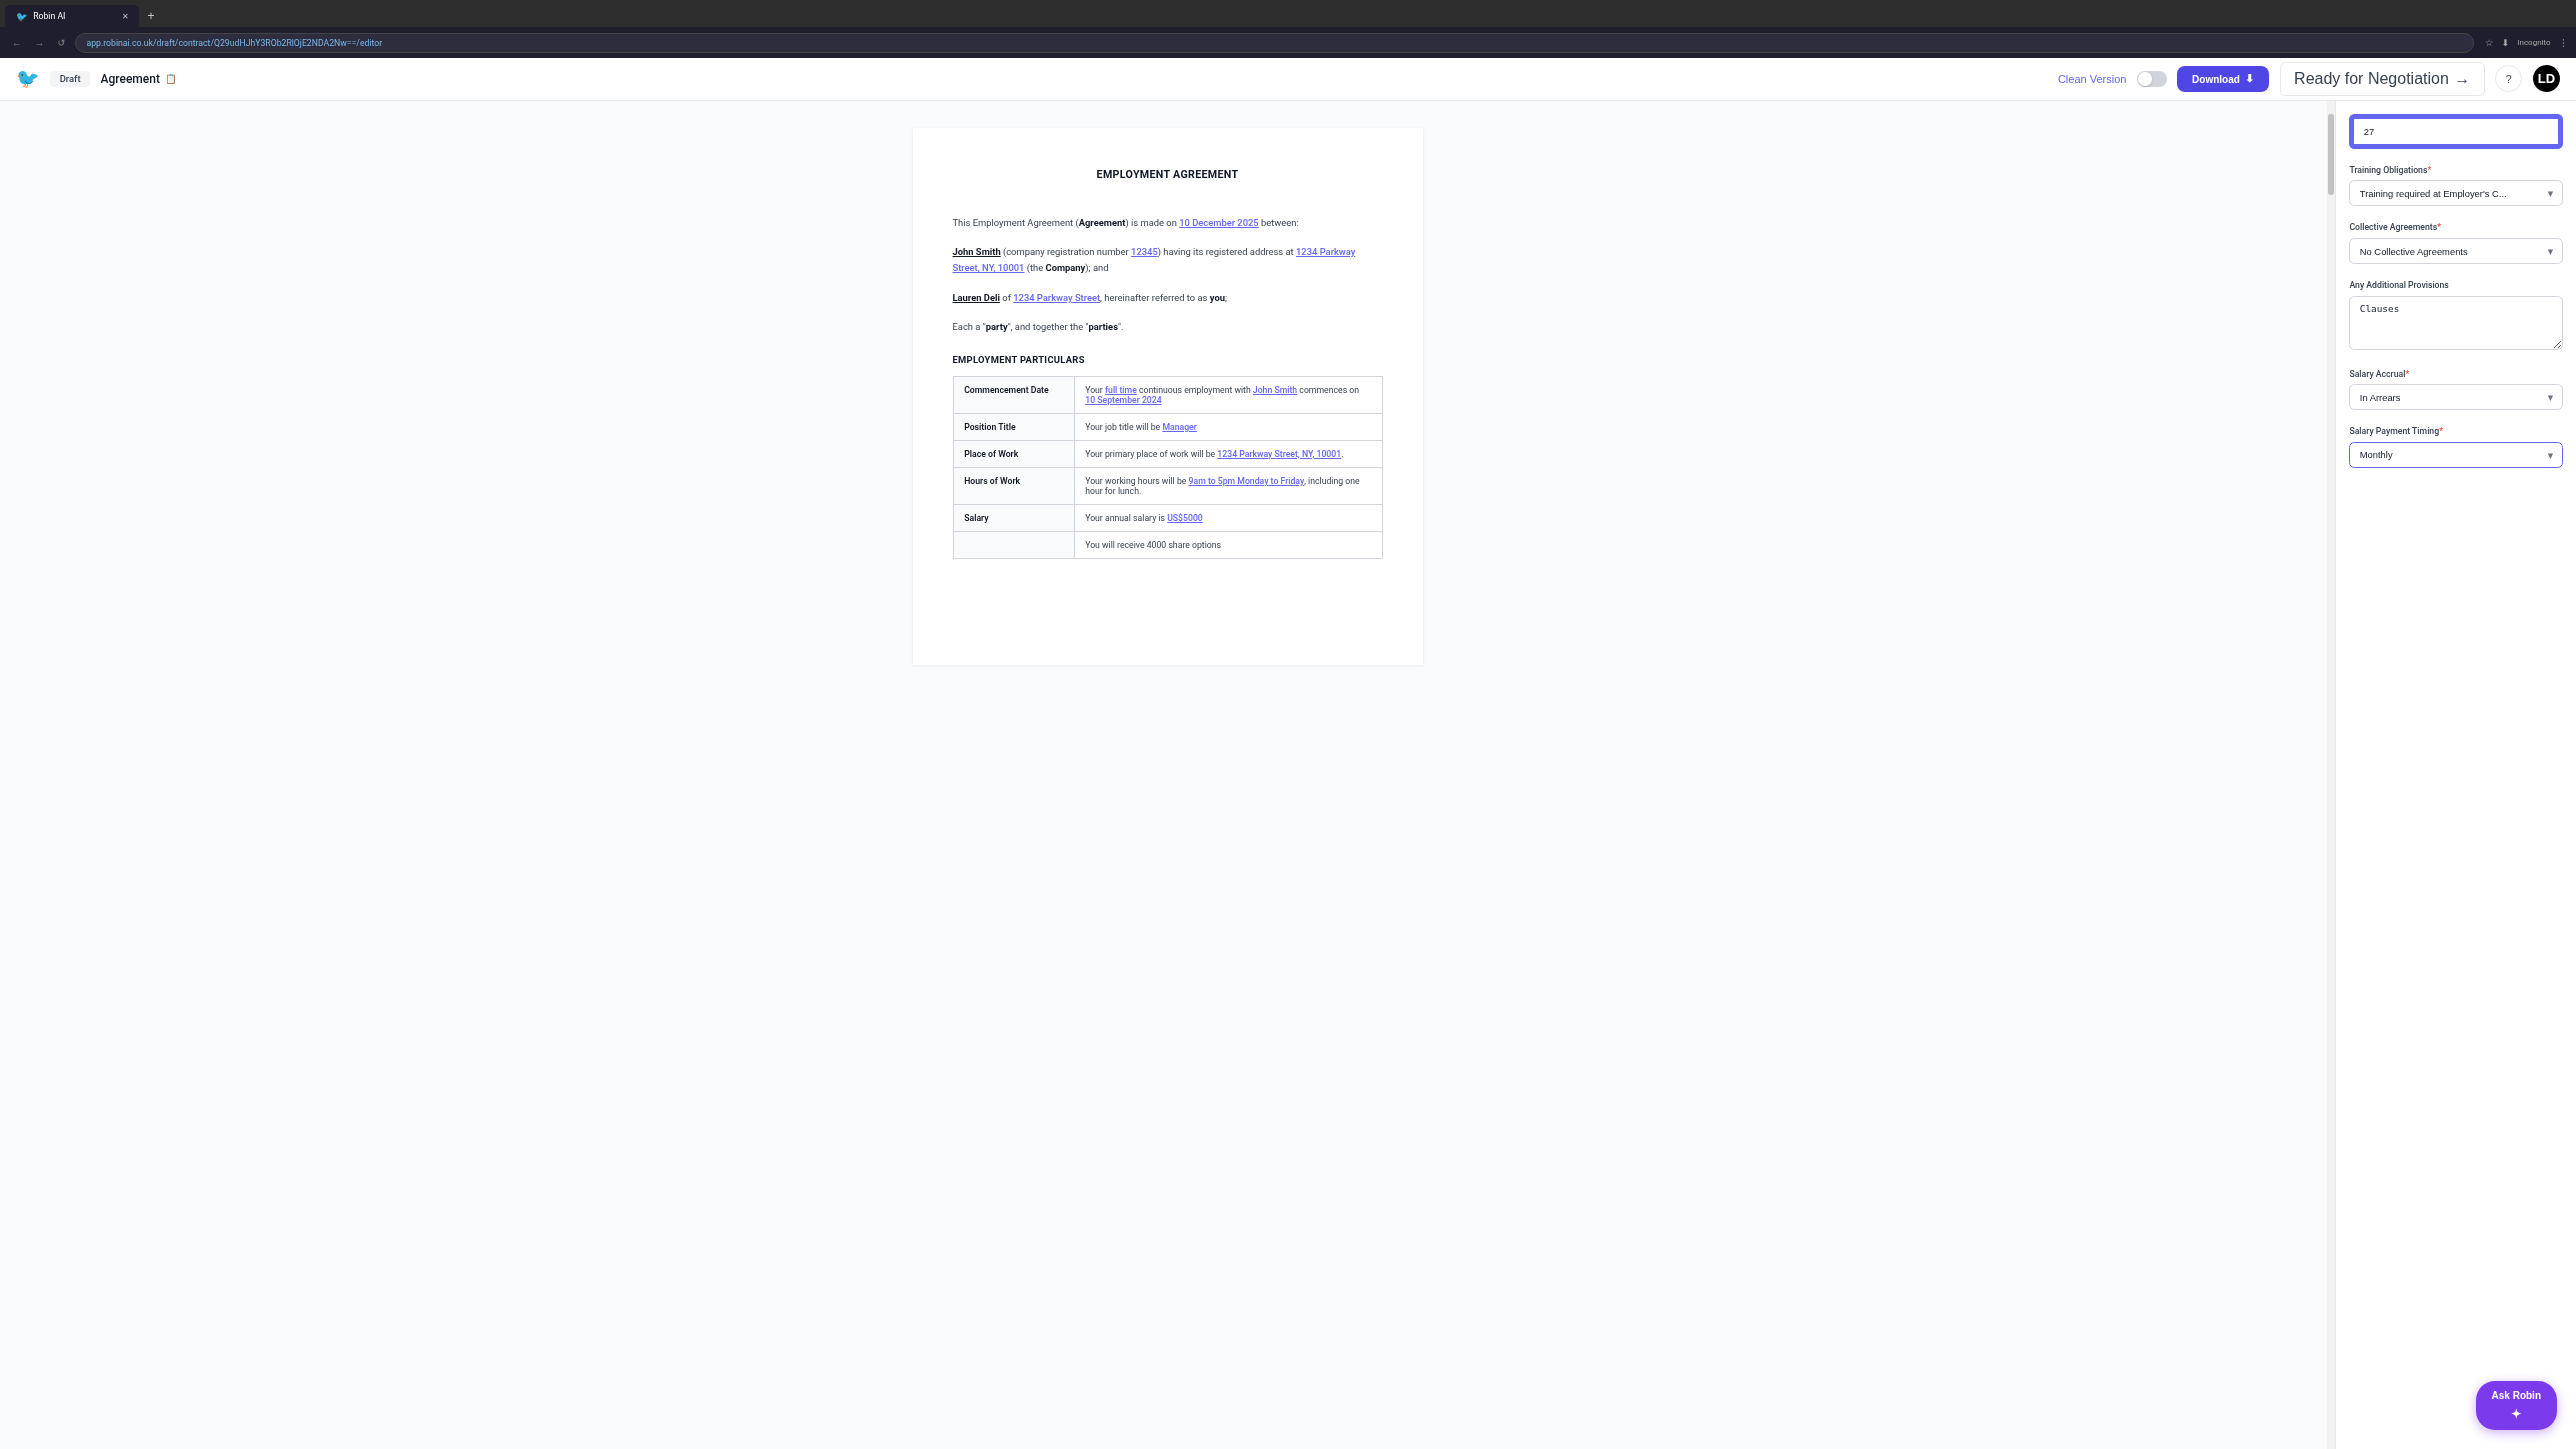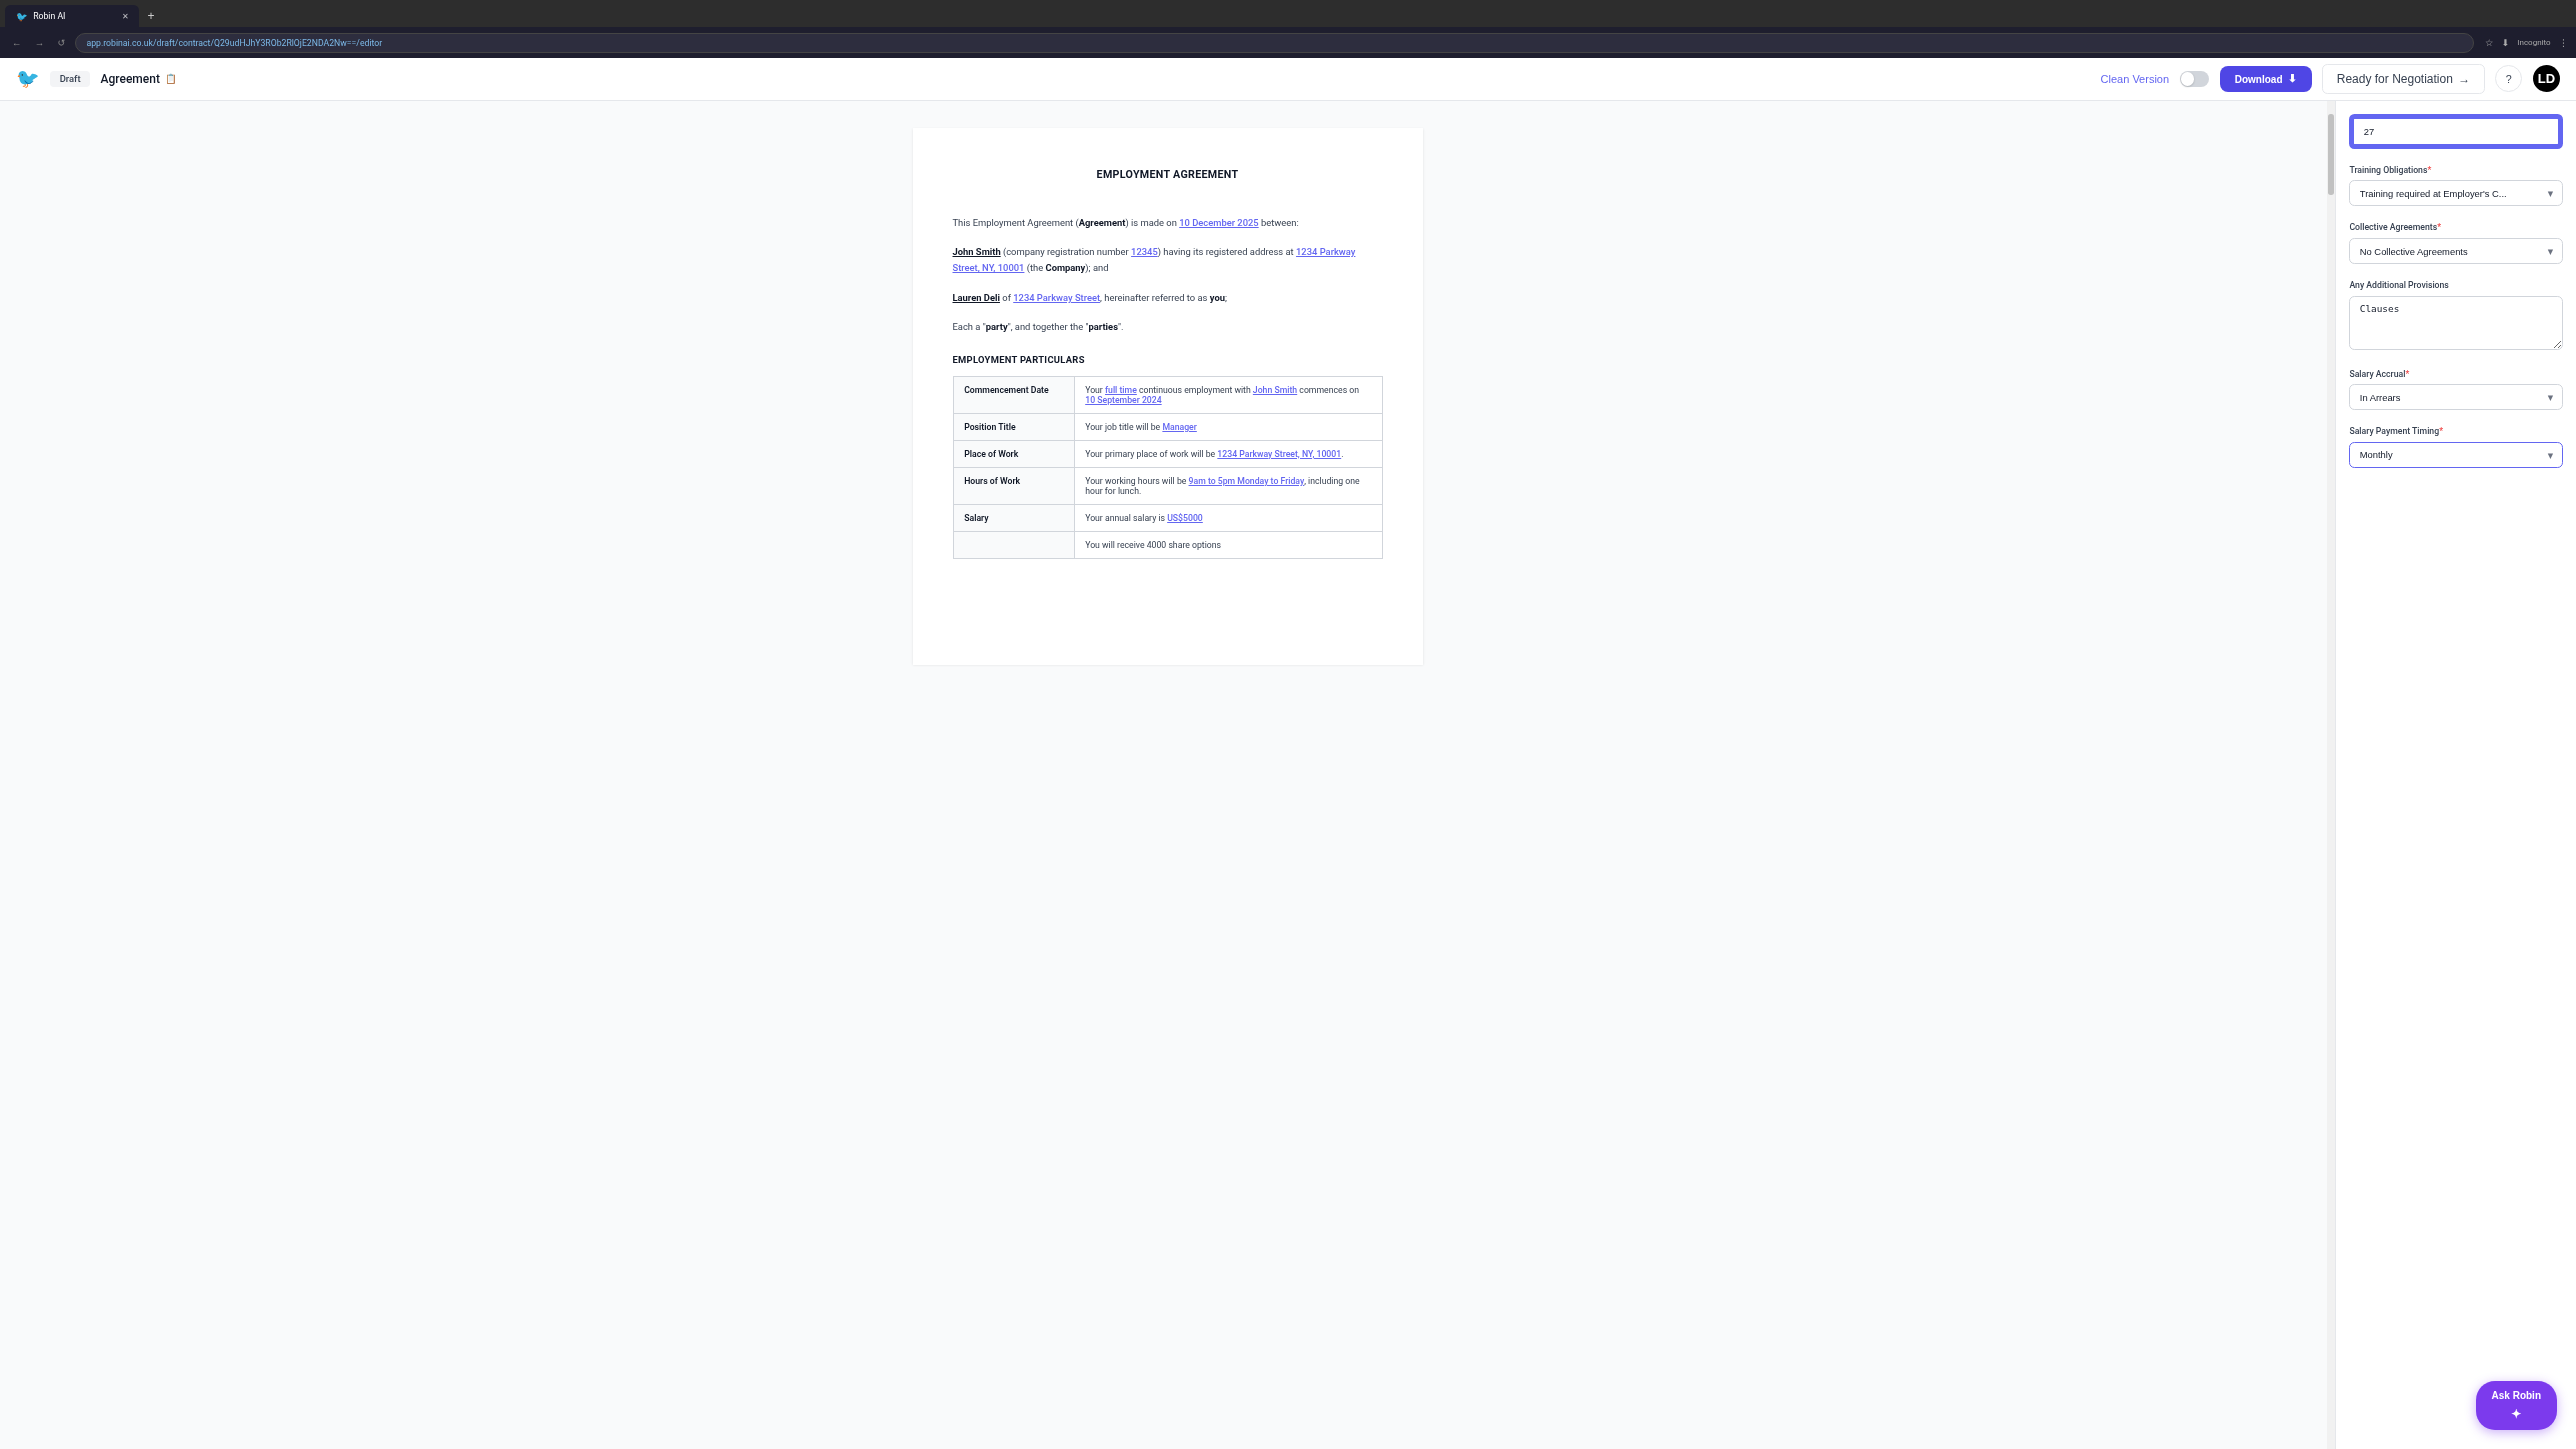--- a/index.html
+++ b/index.html
@@ -26,21 +26,21 @@
     .logo-bird { font-size: 19px; color: #1a1a4e; }
     .draft-badge { background: #f3f4f6; color: #374151; padding: 2.7px 9.4px; border-radius: 4px; font-size: 9.4px; font-weight: 500; }
     .header-title { font-size: 12px; font-weight: 500; color: #111827; display: flex; align-items: center; gap: 5.4px; }
     .copy-icon { color: #9ca3af; font-size: 9.4px; cursor: pointer; }
     .header-spacer { flex: 1; }
     .clean-version-btn { color: #6366f1; font-size: 11px; font-weight: 500; cursor: pointer; background: none; border: none; }
     .toggle-switch { width: 29.5px; height: 16px; background: #d1d5db; border-radius: 8px; position: relative; cursor: pointer; }
     .toggle-thumb { width: 13.4px; height: 13.4px; background: white; border-radius: 50%; position: absolute; top: 1.3px; left: 1.3px; transition: left 0.2s; box-shadow: 0 0.7px 2px rgba(0,0,0,0.2); }
     .download-btn { background: #4f46e5; color: white; border: none; border-radius: 8px; padding: 6.7px 14.8px; font-size: 10px; font-weight: 600; cursor: pointer; display: flex; align-items: flex-end; gap: 5.4px; }
     .download-icon { font-size: 10.7px; }
-    .ready-btn { background: white; color: #374151; border: 0.7px solid #e5e7eb; border-radius: 5.4px; padding: 6.7px 13.4px; font-size: 12px; font-weight: 500; cursor: pointer; display: flex; align-items: center; gap: 5.4px; }
+    .ready-btn { background: white; color: #374151; border: 0.7px solid #e5e7eb; border-radius: 5.4px; padding: 6.7px 13.4px; font-size: 16px; font-weight: 500; cursor: pointer; display: flex; align-items: center; gap: 5.4px; }
     .help-btn { width: 27px; height: 27px; border-radius: 50%; border: 0.7px solid #e5e7eb; background: white; display: flex; align-items: center; justify-content: center; cursor: pointer; font-size: 10.7px; color: #374151; }
     .avatar-btn { width: 27px; height: 27px; border-radius: 50%; background: #000000; color: white; display: flex; align-items: center; justify-content: center; font-size: 13px; font-weight: 600; cursor: pointer; border: none; text-align: right; }
 
     
     .main-layout { display: flex; height: calc(100vh - 43px - 50px); }
 
     
     .document-area { flex: 1; background: #f9fafb; overflow-y: auto; padding: 27px; position: relative; }
     .document-scroll { background: white; max-width: 510px; margin: 0 auto; padding: 40px; min-height: 537px; box-shadow: 0 0.7px 2.7px rgba(0,0,0,0.1); }
     .doc-title { text-align: center; font-size: 10.7px; font-weight: 700; color: #111827; margin-bottom: 34px; letter-spacing: 0.3px; }

